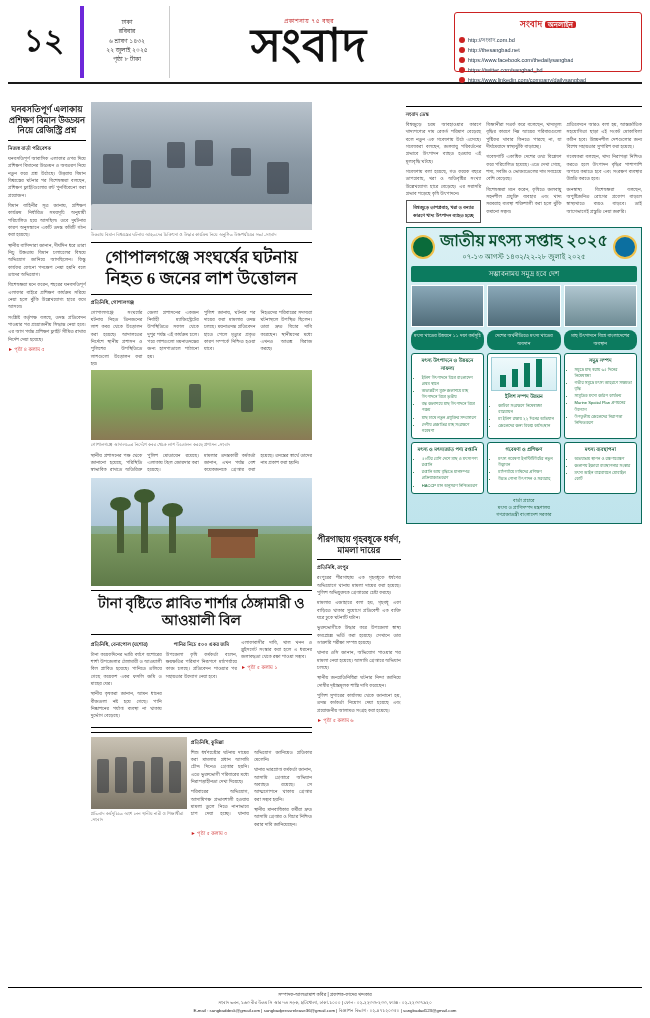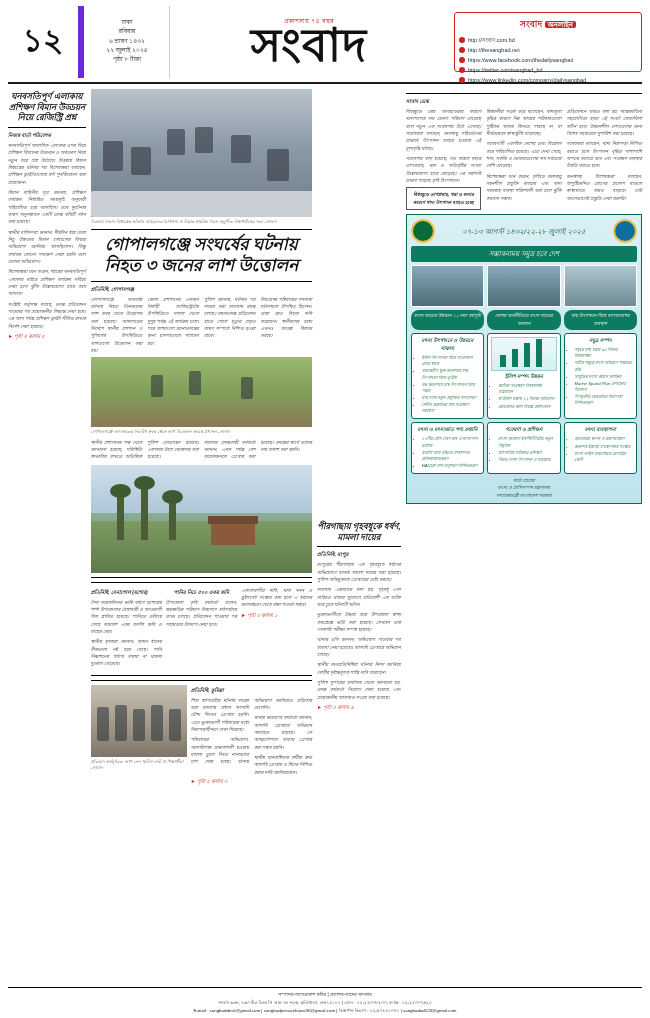--- a/index.html
+++ b/index.html
@@ -10,21 +10,21 @@
     font-family:"Liberation Sans", sans-serif;
     color:#111;
     overflow:hidden;
   }
   .page { position:relative; width:650px; height:1018px; padding:6px 8px; }
 
   
   .masthead { display:flex; align-items:stretch; height:78px; border-bottom:2px solid #1a1a1a; padding-bottom:4px;}
   .page-num {
     width:76px; display:flex; align-items:center; justify-content:center;
-    font-size:31px; font-weight:bold; color:#111; border-right:6px solid #6d28d9;
+    font-size:31px; font-weight:bold; color:#111; border-right:4px solid #6d28d9;
   }
   .mast-meta {
     width:86px; font-size:6px; line-height:1.55; padding:12px 5px 0 6px;
     text-align:center; color:#222; border-right:1px solid #ccc;
   }
   .mast-meta div { white-space:nowrap; }
   .mast-logo { flex:1; display:flex; flex-direction:column; align-items:center; justify-content:center; position:relative; }
   .mast-logo .kicker { font-size:6px; color:#b11; letter-spacing:.5px; margin-bottom:-4px; }
   .mast-logo .logo-text {
     font-size:46px; font-weight:bold; letter-spacing:1px; color:#111;
@@ -34,21 +34,21 @@
     width:188px; border:1px solid #c22; border-radius:3px; margin:6px 0 6px 6px;
     padding:3px 4px; font-size:5.5px; line-height:1.85; color:#234;
   }
   .mast-right .mr-head { text-align:center; font-size:9px; font-weight:bold; color:#c22; margin-bottom:2px; }
   .mast-right .mr-head span.badge { background:#c22; color:#fff; padding:0 3px; border-radius:2px; font-size:7px;}
   .mr-row { display:flex; align-items:center; gap:3px; }
   .mr-dot { width:6px; height:6px; border-radius:50%; background:#c22; flex:0 0 auto; }
   .mr-url { overflow:hidden; white-space:nowrap; text-overflow:ellipsis; }
 
   
-  .content { display:flex; gap:5px; margin-top:5px; height:915px;font-style:italic; }
+  .content { display:flex; gap:5px; margin-top:18px; height:915px; }
   .col { }
   .c1 { width:78px; }
   .c2 { width:222px; }
   .c3 { width:84px; }
   .c4 { width:237px; }
 
   .rule { border-top:1px solid #000; margin:4px 0; }
 
   h2.head {
     font-family:"Liberation Serif", serif;
@@ -178,21 +178,21 @@
         <div class="ph-fig" style="left:12px;top:52px;width:20px;height:30px;"></div>
         <div class="ph-fig" style="left:40px;top:58px;width:20px;height:28px;"></div>
         <div class="ph-fig" style="left:76px;top:40px;width:18px;height:26px;"></div>
         <div class="ph-fig" style="left:104px;top:38px;width:18px;height:26px;"></div>
         <div class="ph-fig" style="left:140px;top:46px;width:20px;height:28px;"></div>
         <div class="ph-fig" style="left:176px;top:60px;width:22px;height:32px;"></div>
         <div class="ph-fig" style="left:0;bottom:0;width:222px;height:26px;background:rgba(230,232,235,.75);"></div>
       </div>
       <div class="caption">উত্তরায় বিমান বিধ্বস্তের ঘটনায় আহতদের চিকিৎসা ও উদ্ধার কার্যক্রম নিয়ে অনুষ্ঠিত উচ্চপর্যায়ের সভা  -সংবাদ</div>
       <div class="rule"></div>
-      <h2 class="head h-lead">গোপালগঞ্জে সংঘর্ষের ঘটনায় নিহত ৩ জনের লাশ উত্তোলন</h2>
+      <h2 class="head h-lead">গোপালগঞ্জে সংঘর্ষের ঘটনায় নিহত 6 জনের লাশ উত্তোলন</h2>
       <div class="rule"></div>
       <div class="byline">প্রতিনিধি, গোপালগঞ্জ</div>
       <div class="body-text" style="column-count:4;">
         <p>গোপালগঞ্জে সংঘর্ষের ঘটনায় নিহত তিনজনের লাশ কবর থেকে উত্তোলন করা হয়েছে। আদালতের নির্দেশে স্থানীয় প্রশাসন ও পুলিশের উপস্থিতিতে লাশগুলো উত্তোলন করা হয়।</p>
         <p>জেলা প্রশাসনের একজন নির্বাহী ম্যাজিস্ট্রেটের উপস্থিতিতে সকাল থেকে দুপুর পর্যন্ত এই কার্যক্রম চলে। পরে লাশগুলো ময়নাতদন্তের জন্য হাসপাতালে পাঠানো হয়।</p>
         <p>পুলিশ জানায়, ঘটনার পর দায়ের করা মামলার তদন্ত চলছে। ময়নাতদন্ত প্রতিবেদন হাতে পেলে মৃত্যুর প্রকৃত কারণ সম্পর্কে নিশ্চিত হওয়া যাবে।</p>
         <p>নিহতদের পরিবারের সদস্যরা ঘটনাস্থলে উপস্থিত ছিলেন। তারা দ্রুত বিচার দাবি করেছেন। স্থানীয়দের মধ্যে এখনও আতঙ্ক বিরাজ করছে।</p>
       </div>
       <div class="photo grave" style="margin-top:3px;">
         <div class="ph-fig" style="left:60px;top:18px;width:12px;height:22px;"></div>
@@ -207,20 +207,21 @@
 
       <div class="photo flood" style="margin-top:4px;">
         <div class="ph-sky"></div>
         <div class="ph-ground"></div>
         <div class="ph-tree" style="left:26px;height:46px;"></div>
         <div class="ph-tree" style="left:50px;height:54px;"></div>
         <div class="ph-tree" style="left:78px;height:40px;"></div>
         <div class="ph-hut" style="left:120px;top:58px;width:44px;height:22px;"></div>
       </div>
       <div class="rule"></div>
+      <h2 class="head h-mid">টানা বৃষ্টিতে প্লাবিত শার্শার ঠেঙ্গামারী ও আওয়ালী বিল</h2>
       <div class="rule"></div>
       <div style="display:flex; gap:4px;">
         <div style="flex:1;">
           <div class="byline">প্রতিনিধি, বেনাপোল (যশোর)</div>
           <div class="body-text">
             <p>টানা কয়েকদিনের ভারি বর্ষণে যশোরের শার্শা উপজেলার ঠেঙ্গামারী ও আওয়ালী বিল প্লাবিত হয়েছে। পানিতে তলিয়ে গেছে কয়েকশ একর ফসলি জমি ও মাছের ঘের।</p>
             <p>স্থানীয় কৃষকরা জানান, আমন ধানের বীজতলা নষ্ট হয়ে গেছে। পানি নিষ্কাশনের পর্যাপ্ত ব্যবস্থা না থাকায় দুর্ভোগ বেড়েছে।</p>
           </div>
         </div>
         <div style="flex:1;">
@@ -291,20 +292,21 @@
         <p>বিশেষজ্ঞরা মনে করেন, কৃষিতে জলবায়ু সহনশীল প্রযুক্তি ব্যবহার এবং খাদ্য সরবরাহ ব্যবস্থা শক্তিশালী করা হলে ঝুঁকি কমানো সম্ভব।</p>
         <p>প্রতিবেদনে আরও বলা হয়, আন্তর্জাতিক সহযোগিতা ছাড়া এই সংকট মোকাবিলা কঠিন হবে। উন্নয়নশীল দেশগুলোর জন্য বিশেষ সহায়তার সুপারিশ করা হয়েছে।</p>
         <p>গবেষকরা বলছেন, খাদ্য নিরাপত্তা নিশ্চিত করতে হলে উৎপাদন বৃদ্ধির পাশাপাশি অপচয় কমাতে হবে এবং সংরক্ষণ ব্যবস্থার উন্নতি করতে হবে।</p>
         <p>জনস্বাস্থ্য বিশেষজ্ঞরা বলছেন, অপুষ্টিজনিত রোগের প্রকোপ বাড়লে স্বাস্থ্যখাতে ব্যয়ও বাড়বে। তাই আগেভাগেই প্রস্তুতি নেয়া জরুরি।</p>
       </div>
 
       <div class="fish-ad" style="margin-top:4px;">
         <div class="fish-top">
           <div class="gov-seal"></div>
           <div style="flex:1; text-align:center;">
+            <div class="fish-title">জাতীয় মৎস্য সপ্তাহ ২০২৫</div>
             <div class="fish-date">০৭-১৩ আগস্ট ১৪৩২/২২-২৮ জুলাই ২০২৫</div>
           </div>
           <div class="gov-seal" style="background:#0c6fa0;"></div>
         </div>
         <div class="fish-banner">সম্ভাবনাময় সমুদ্র হবে দেশ</div>
         <div class="fish-photos">
           <div></div>
           <div></div>
           <div class="fish-img"></div>
         </div>

